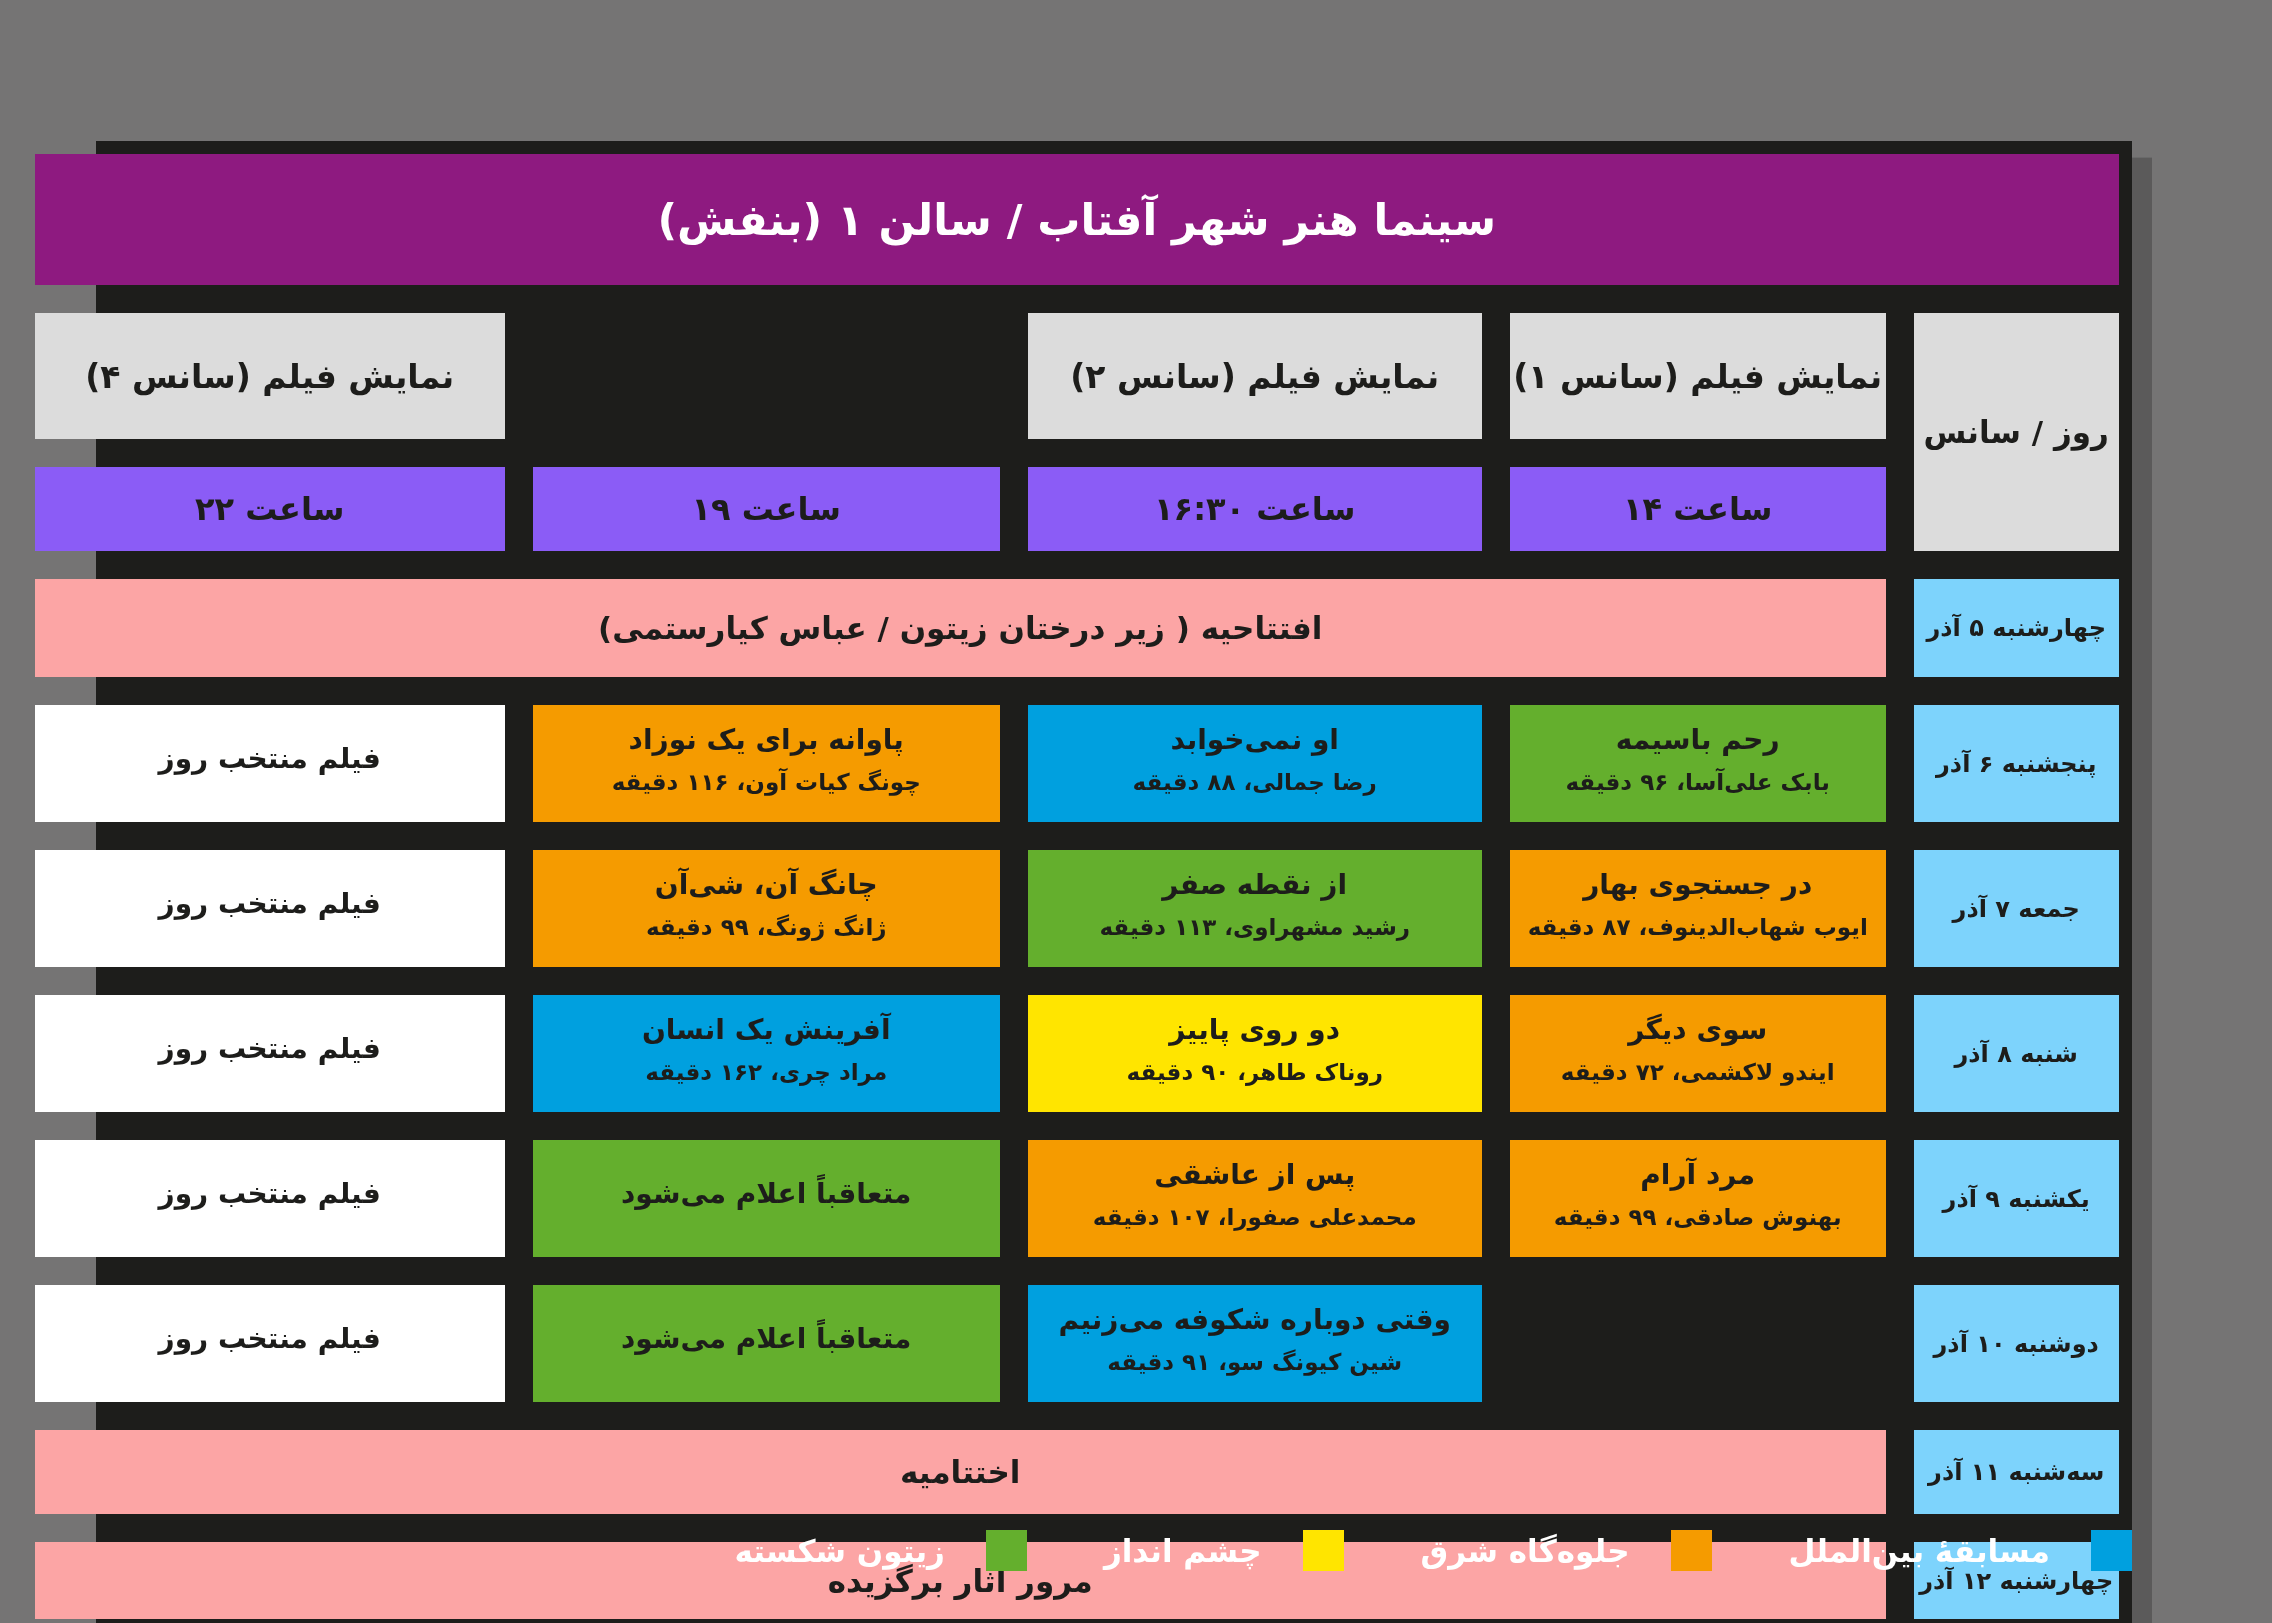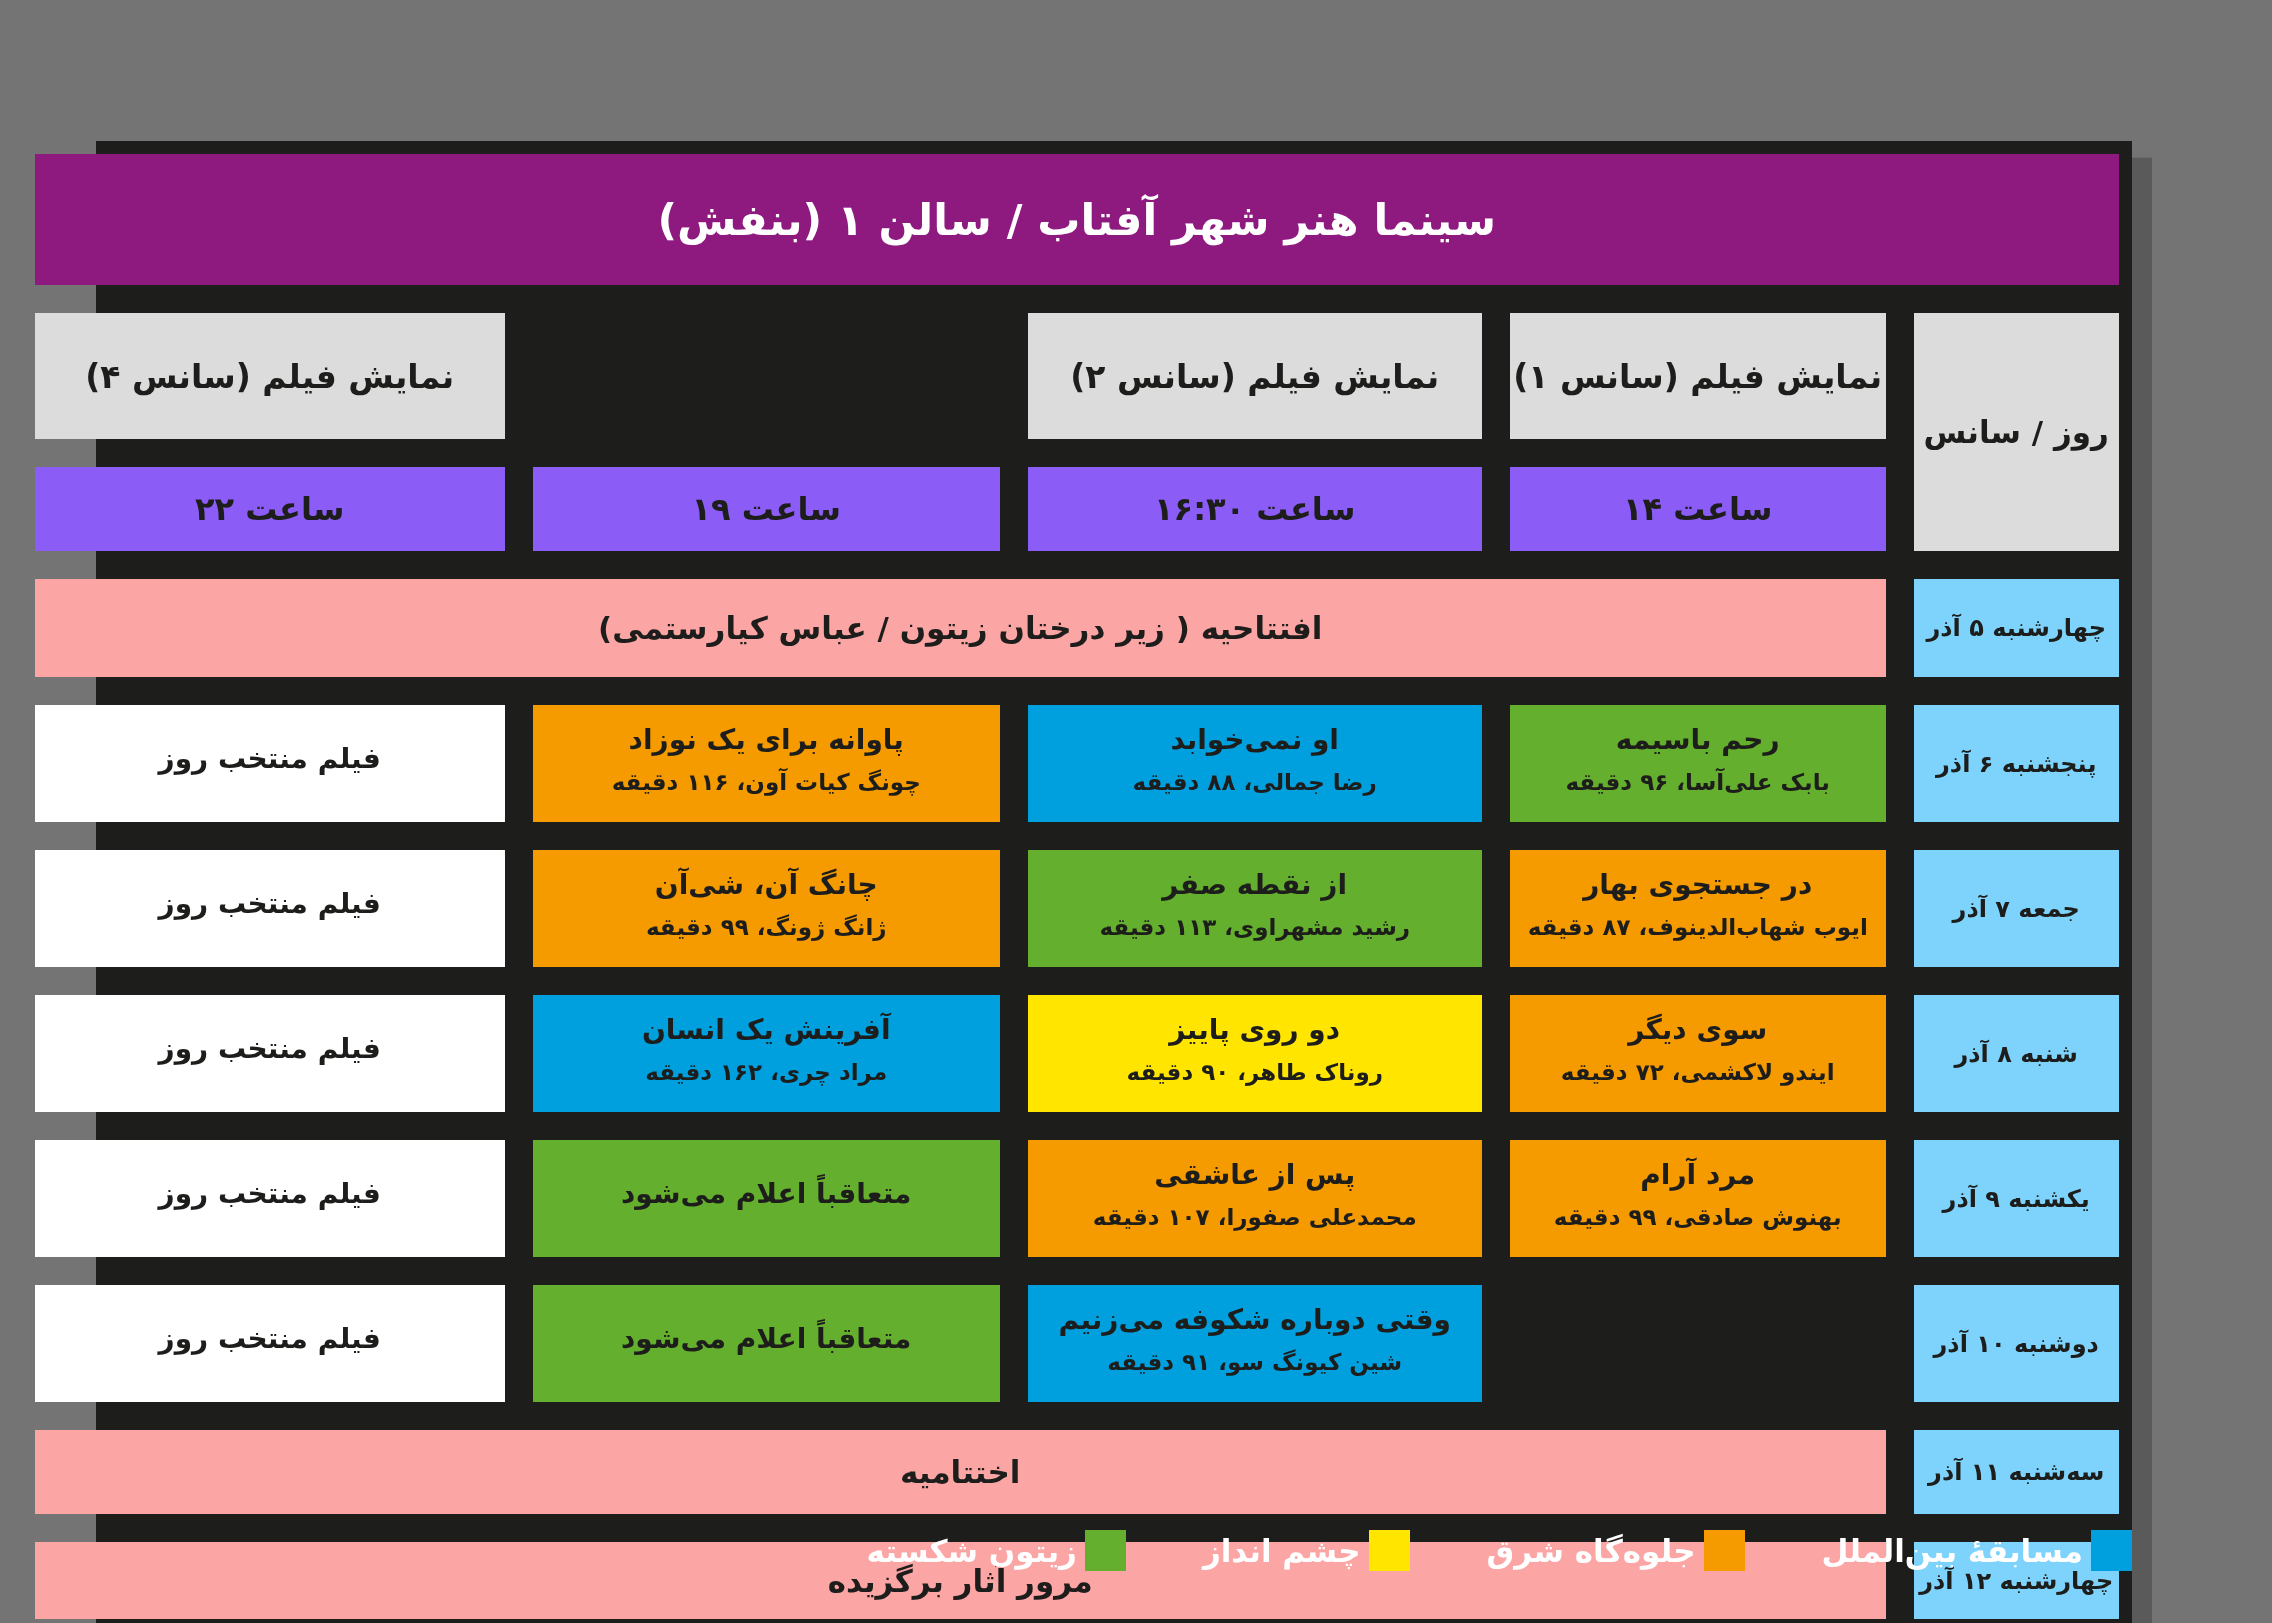--- a/index.html
+++ b/index.html
@@ -47,21 +47,21 @@
   [data-color="orange"] { background:#F59B00; }
   [data-color="yellow"] { background:#FFE500; }
   [data-color="white"]  { background:#FFFFFF; }
 
   
   .legend {
     position:absolute; top:1520px; left:96px; width:2036px; height:61px;
     display:flex; direction:rtl; align-items:center;
     gap:77px; color:#FFFFFF;
   }
-  .legend-item { display:flex; direction:rtl; align-items:center; gap:8px;text-align:center; }
+  .legend-item { display:flex; direction:rtl; align-items:center; gap:41px;text-align:center; }
   .legend-swatch { width:41px; height:41px; flex:0 0 auto; }
   .legend-label { font-size:31px; white-space:nowrap; }
 </style>
 </head>
 <body>
 
 <div class="page">
 
   <div class="table">
 

